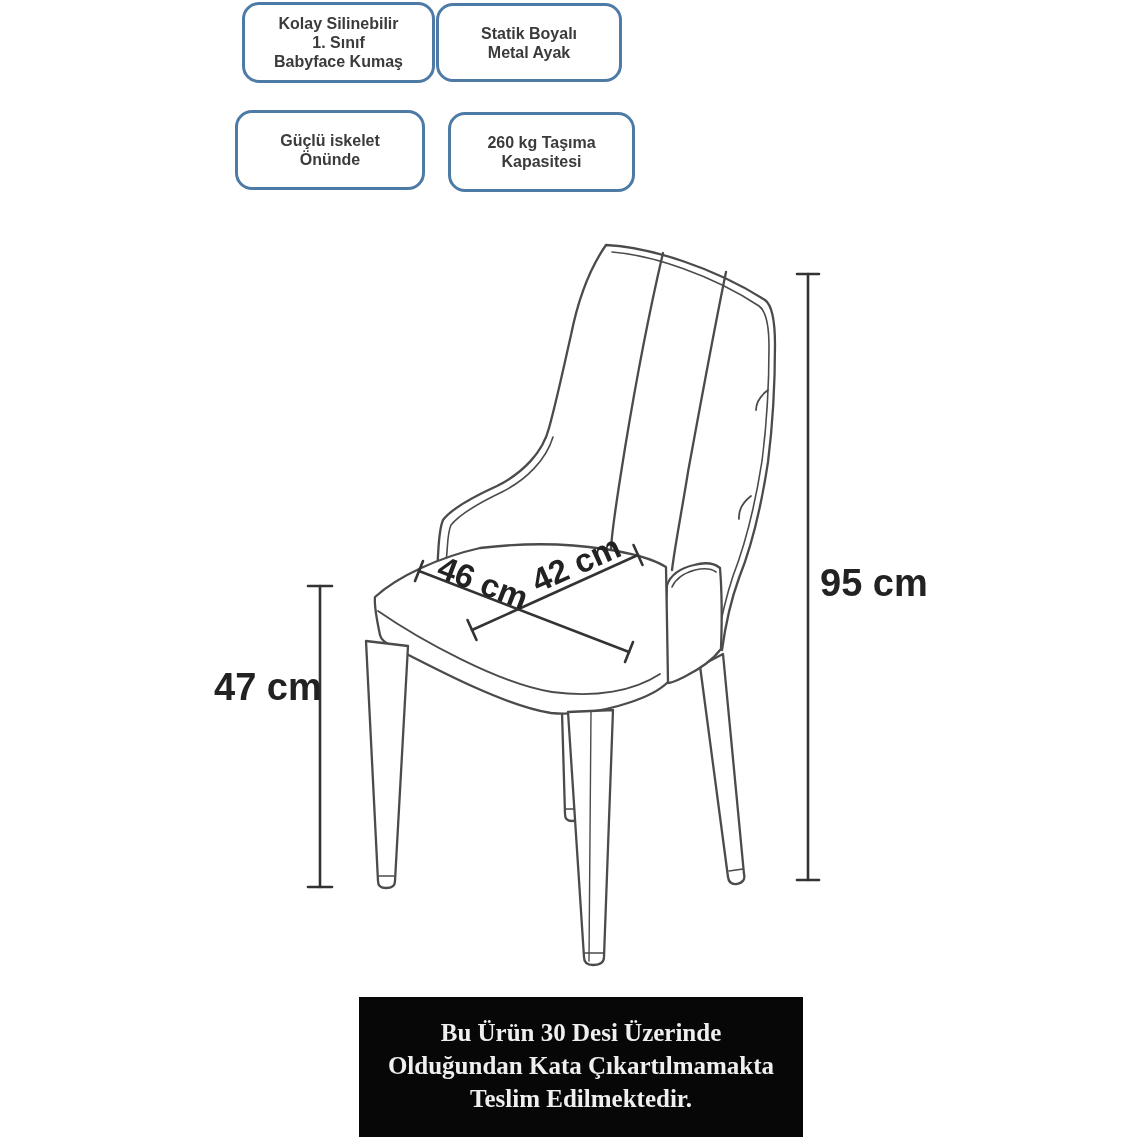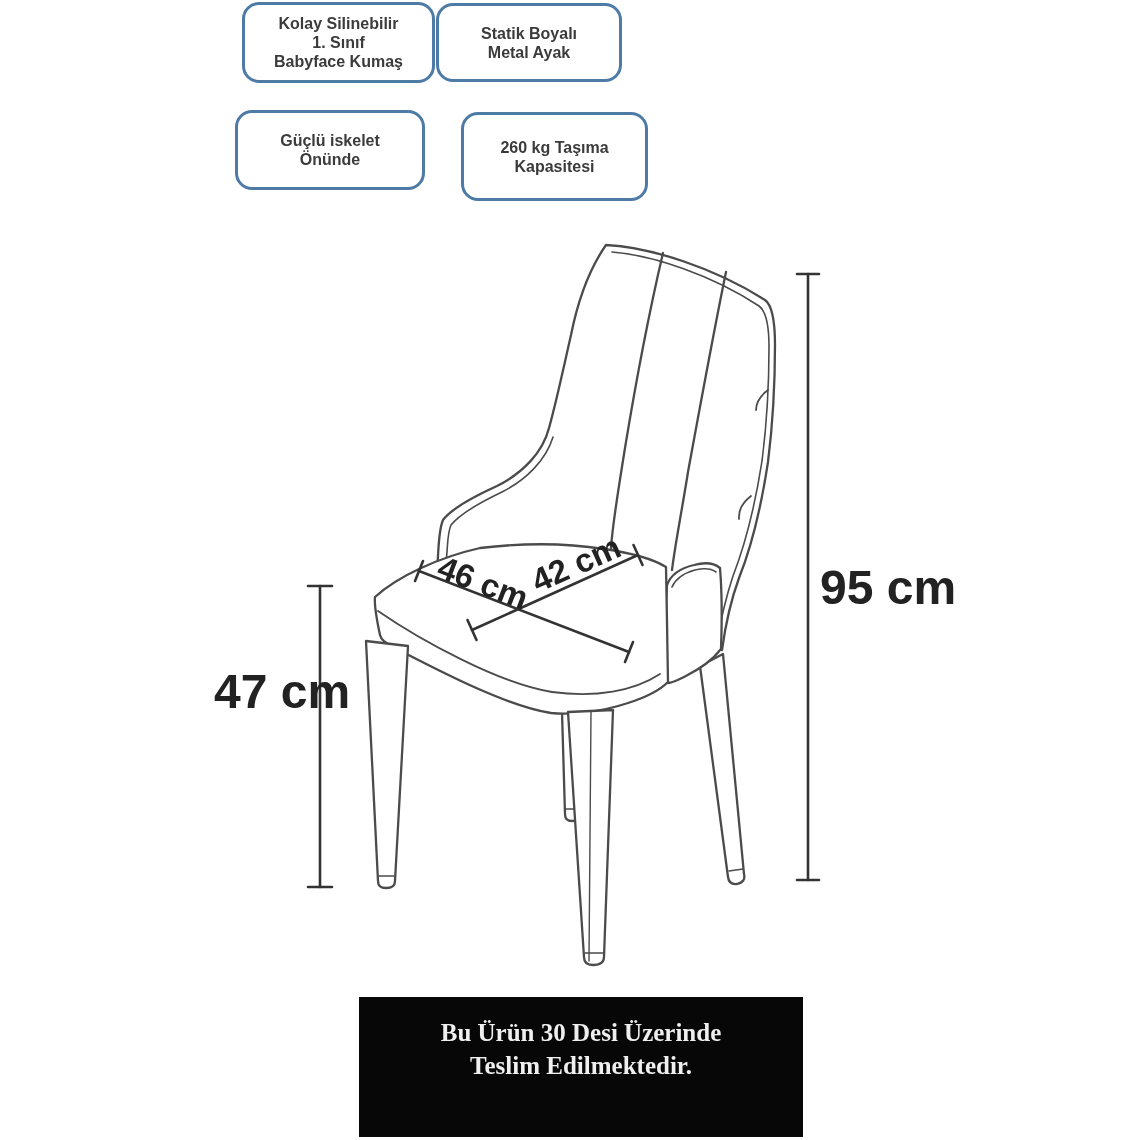--- a/index.html
+++ b/index.html
@@ -18,26 +18,26 @@
   .badge{
     position:absolute;background:#fff;border:3px solid var(--accent);
     border-radius:17px;display:flex;flex-direction:column;justify-content:center;
     text-align:center;color:var(--badge-text);font-size:16px;line-height:19px;
     font-weight:600;box-sizing:border-box;
   }
   .badge span{display:block;}
   .badge.b1{left:233px;top:2px;width:193px;height:81px;margin-left:9px;}
   .badge.b2{left:436px;top:3px;width:186px;height:79px;}
   .badge.b3{left:235px;top:110px;width:190px;height:80px;}
-  .badge.b4{left:448px;top:112px;width:187px;height:89px;margin-left:13px;}
+  .badge.b4{left:448px;top:112px;width:187px;height:80px;}
   #chair-svg{position:absolute;left:0;top:0;width:1140px;height:1140px;}
   .dim-label{
     position:absolute;color:#222;font-weight:600;line-height:1;white-space:nowrap;
   }
-  .dim-label.big{font-size:48px;}
+  .dim-label.big{font-size:38px;}
   .dim-label.seat{font-size:33px;width:120px;text-align:center;}
   .lbl-95{left:820px;top:564px;}
   .lbl-47{left:214px;top:668px;}
   .lbl-46{left:423px;top:566px;transform:rotate(21deg);}
   .lbl-42{left:516px;top:547px;transform:rotate(-24deg);}
   .notice{
     position:absolute;left:359px;top:997px;width:444px;height:140px;
     background:var(--notice-bg);color:var(--notice-text);
     font-family:"Liberation Serif","DejaVu Serif",serif;font-weight:bold;
     font-size:25px;line-height:33px;text-align:center;box-sizing:border-box;
@@ -142,14 +142,15 @@
   </g>
 </svg>
 
 <div class="dim-label big lbl-95">95 cm</div>
 <div class="dim-label big lbl-47">47 cm</div>
 <div class="dim-label seat lbl-46">46 cm</div>
 <div class="dim-label seat lbl-42">42 cm</div>
 
 <div class="notice">
   <span>Bu Ürün 30 Desi Üzerinde</span>
+  <span>Olduğundan Kata Çıkartılmamakta</span>
   <span>Teslim Edilmektedir.</span>
 </div>
 
 </body></html>

